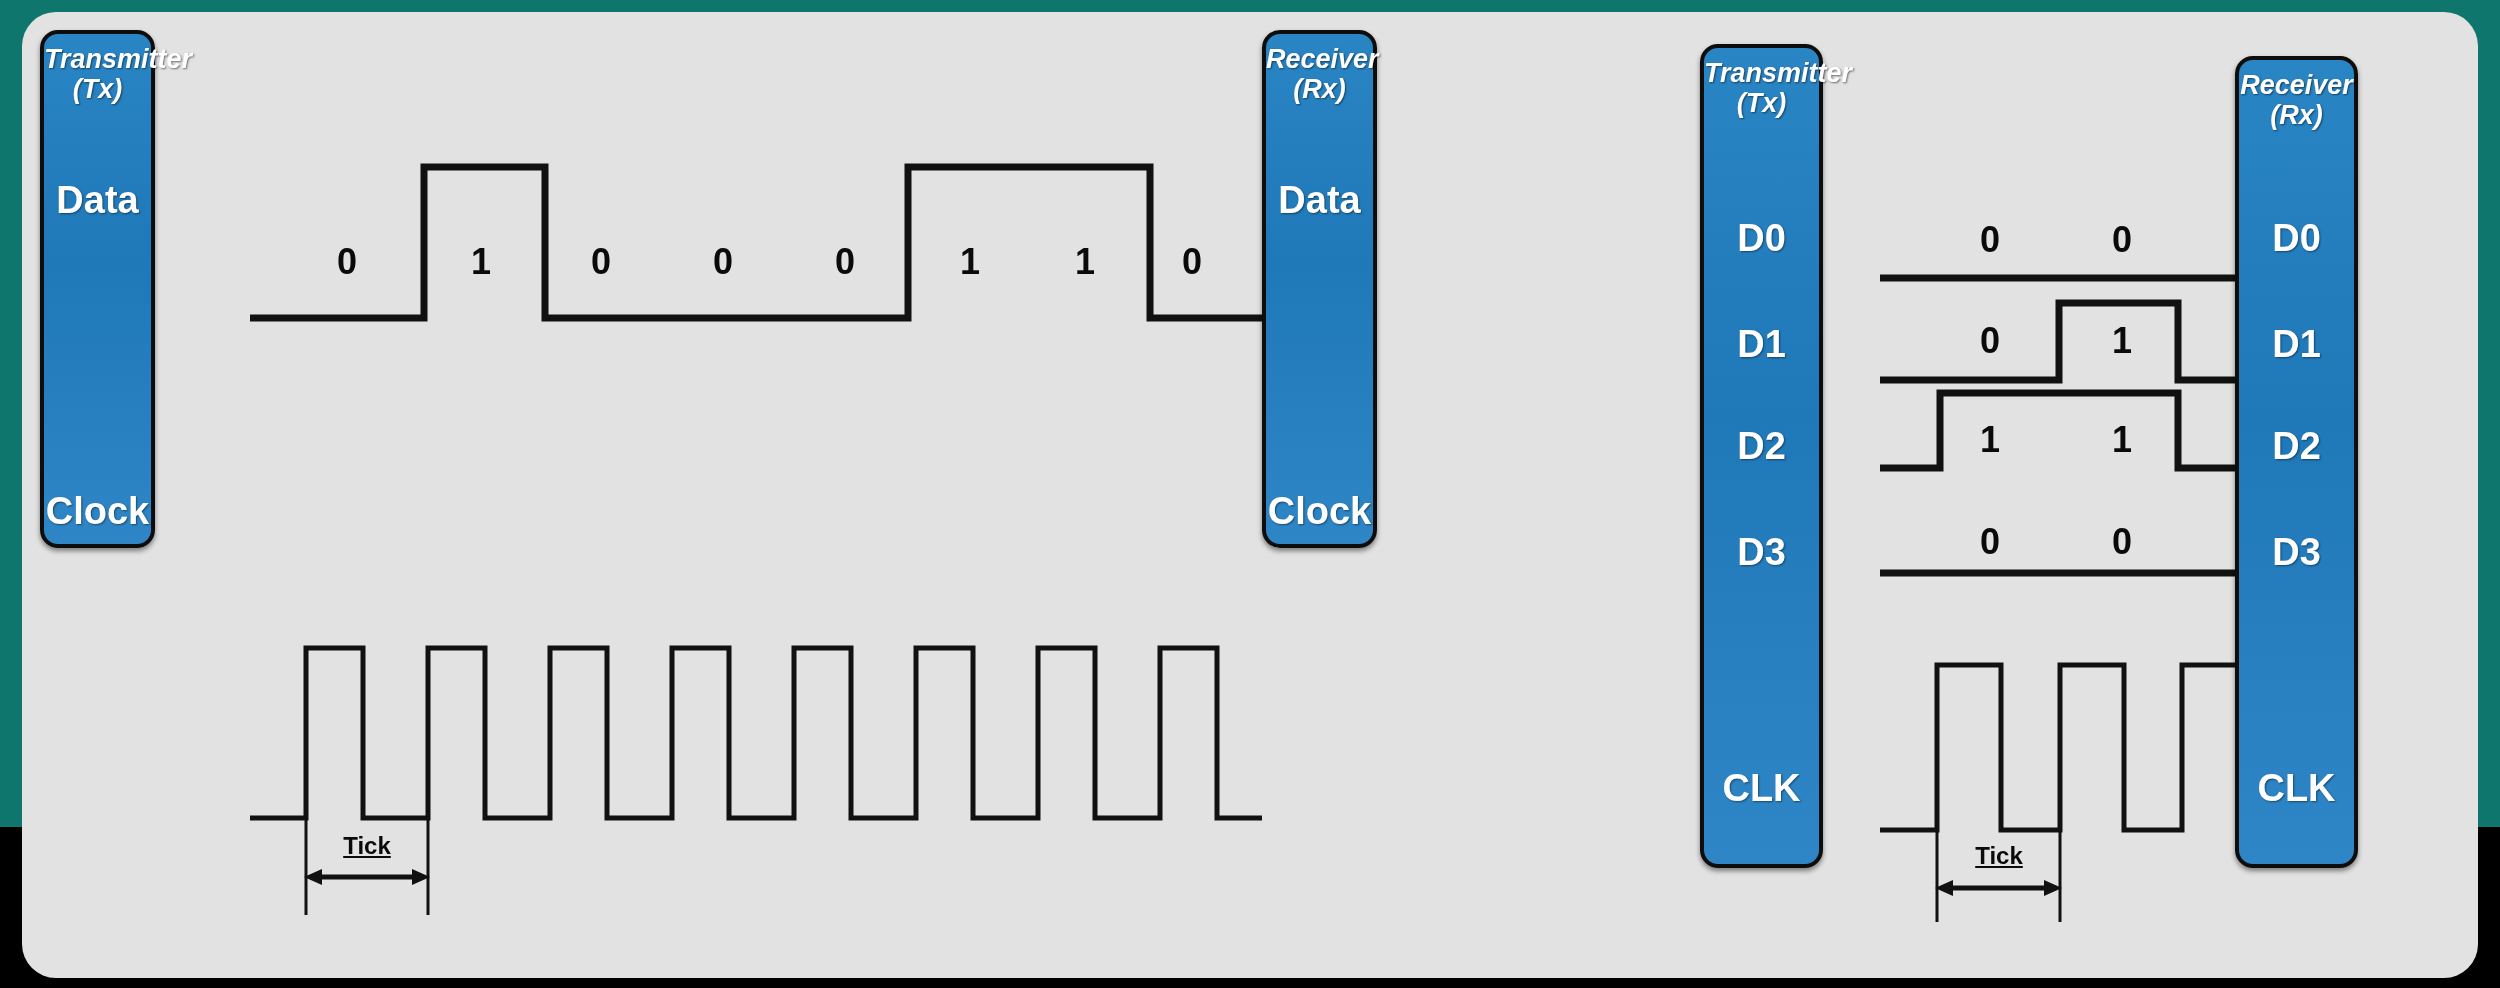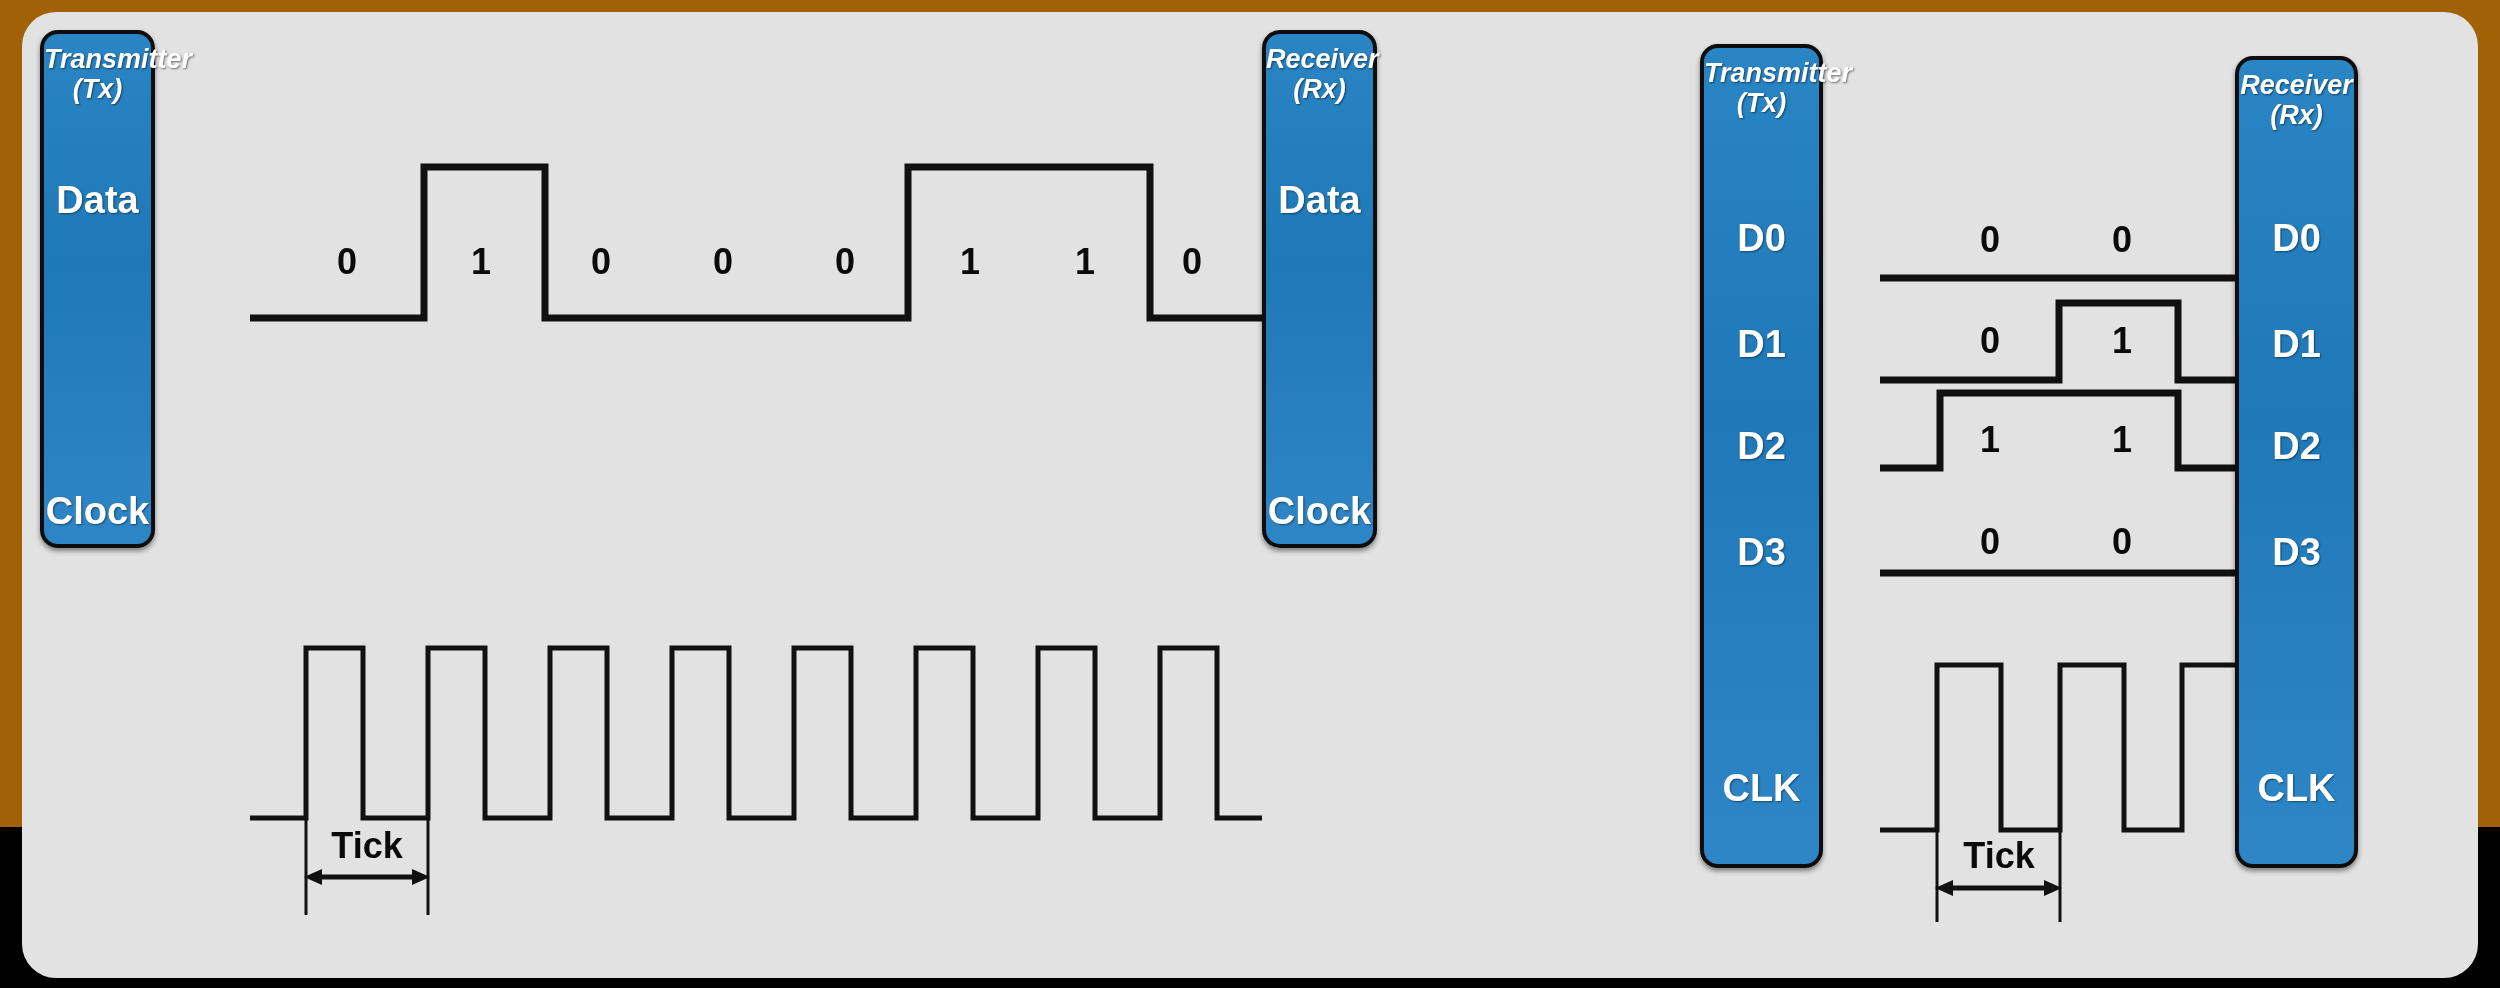--- a/index.html
+++ b/index.html
@@ -1,17 +1,17 @@
 <!DOCTYPE html>
 <html><head>
 <meta charset="utf-8">
 <style>
   html,body{margin:0;padding:0;background:#000;}
   body{width:2500px;height:988px;font-family:"Liberation Sans",sans-serif;overflow:hidden;}
-  #stage{position:relative;width:2500px;height:827px;background:#a16207;}
+  #stage{position:relative;width:2500px;height:827px;background:#0f766e;}
   .panel{
     position:absolute;left:22px;top:12px;width:2456px;height:966px;
     background:#e2e2e2;border-radius:34px;
   }
   .svg-layer{position:absolute;left:0;top:0;width:2500px;height:988px;}
   .node{
     position:absolute;
     background:linear-gradient(180deg,#2a85c4 0%,#1f78b8 45%,#2f86c6 100%);
     border:4px solid #0d0d0d;border-radius:18px;
     box-shadow:0 3px 5px rgba(0,0,0,.45);
@@ -26,22 +26,22 @@
     position:absolute;left:0;right:0;
     font-weight:bold;font-size:38px;
     text-shadow:1px 1px 2px rgba(0,0,0,.45);
     transform:translateY(-50%);
   }
   .bitlabel{
     position:absolute;font-weight:bold;font-size:36px;color:#0a0a0a;
     transform:translate(-50%,-50%);white-space:nowrap;
   }
   .ticklabel{
-    position:absolute;font-weight:bold;font-size:36px;color:#0a0a0a;
-    transform:translate(-50%,-50%);white-space:nowrap;
+    position:absolute;font-weight:bold;font-size:24px;color:#0a0a0a;
+    transform:translate(-50%,-50%);white-space:nowrap;text-decoration:underline;
   }
 </style>
 </head>
 <body>
 
 <div id="stage">
 
   <div class="panel"></div>
 
   <svg class="svg-layer" viewBox="0 0 2500 988">

